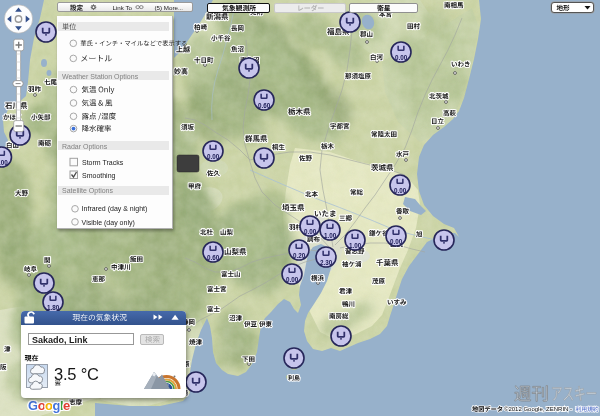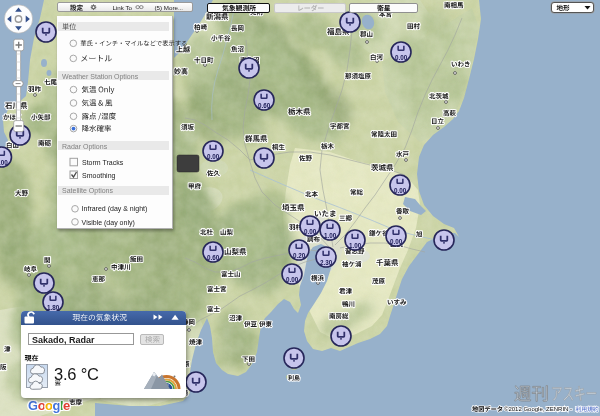--- a/index.html
+++ b/index.html
@@ -417,24 +417,24 @@
 <div class="tab" style="left:274px;width:72px;background:#ececec;border:1px solid #c9c9c9"></div>
 <div class="tab" style="left:349px;width:69px;border:1px solid #909090"></div>
 <div style="position:absolute;left:551px;top:2px;width:43px;height:11px;background:#fff;border:1.5px solid #555;border-radius:3px;box-shadow:0 0 0 0.5px #999"></div>
 <div class="panel" style="left:57px;top:16px;width:116px;height:213px"></div>
 <div class="phead" style="left:58px;top:21.5px"></div>
 <div class="phead" style="left:58px;top:71px"></div>
 <div class="phead" style="left:58px;top:141px"></div>
 <div class="phead" style="left:58px;top:185.6px"></div>
 <div class="wpanel" style="left:21px;top:311px;width:165px;height:87px"></div>
 <div class="whead" style="left:21px;top:311px;width:165px;height:13.5px"></div>
-<div style="z-index:12;position:absolute;left:27.9px;top:332.9px;width:105.8px;height:11.8px;background:#fff;border:1px solid #989898;font:bold 9px 'Liberation Sans',sans-serif;color:#1a1a1a;line-height:12px;padding-left:3px">Sakado, Radar</div>
+<div style="z-index:12;position:absolute;left:27.9px;top:332.9px;width:105.8px;height:11.8px;background:#fff;border:1px solid #989898;font:bold 9px 'Liberation Sans',sans-serif;color:#1a1a1a;line-height:12px;padding-left:3px">Sakado, Link</div>
 <div style="z-index:12;position:absolute;left:140.4px;top:333.5px;width:24.1px;height:11.3px;background:#e3e3e3;border:1px solid #b9b9b9;border-radius:2px"></div>
 <div style="z-index:12;position:absolute;left:26px;top:364px;width:22px;height:24px;background:linear-gradient(#c8d9ef,#e4ecf6);border:1px solid #98a0ac"></div>
-<div style="z-index:12;position:absolute;left:54px;top:364px;font:500 16.5px/14px 'Liberation Sans',sans-serif;color:#161616;letter-spacing:-0.2px;padding-top:3px">3.6 °C</div>
+<div style="z-index:12;position:absolute;left:54px;top:364px;font:500 16.5px/14px 'Liberation Sans',sans-serif;color:#161616;letter-spacing:-0.2px;padding-top:3px">3.5 °C</div>
 <div class="glogo"><span style="color:#4273db">G</span><span style="color:#e23e31">o</span><span style="color:#f5b400">o</span><span style="color:#4273db">g</span><span style="color:#3bA03b">l</span><span style="color:#e23e31">e</span></div>
 <svg class="ov" width="600" height="416" viewBox="0 0 600 416">
 <path transform="translate(70 10.1)" d="M0.5 -5.4V-4.8H2.5V-5.4ZM0.5 -2.7V-2.1H2.6V-2.7ZM0.2 -4.5V-3.9H2.8V-4.5ZM0.5 -1.8V0.5H1.2V0.2H2.5V-0.1C2.7 0.1 2.9 0.4 3 0.6C3.5 0.4 4 0.2 4.5 -0.1C4.9 0.2 5.4 0.4 5.9 0.6C6.1 0.4 6.3 0.1 6.5 -0.1C5.9 -0.2 5.5 -0.4 5.1 -0.7C5.6 -1.2 5.9 -1.8 6.1 -2.6L5.6 -2.8L5.5 -2.8H3.1C3.8 -3.2 3.9 -4 3.9 -4.6V-4.7H4.7V-3.9C4.7 -3.3 4.8 -3.1 5.4 -3.1C5.5 -3.1 5.6 -3.1 5.8 -3.1C6.2 -3.1 6.4 -3.3 6.4 -4.1C6.2 -4.2 5.9 -4.3 5.8 -4.4C5.8 -3.8 5.8 -3.7 5.7 -3.7C5.6 -3.7 5.5 -3.7 5.5 -3.7C5.4 -3.7 5.4 -3.8 5.4 -3.9V-5.4H3.2V-4.6C3.2 -4.2 3.1 -3.7 2.6 -3.3V-3.6H0.5V-3H2.6V-3.2C2.7 -3.1 3 -2.9 3.1 -2.8H2.9V-2.1H5.1C4.9 -1.7 4.7 -1.4 4.5 -1.2C4.2 -1.4 4 -1.7 3.8 -2.1L3.1 -1.8C3.3 -1.4 3.6 -1 3.9 -0.7C3.5 -0.4 3 -0.2 2.5 -0.1V-1.8ZM1.2 -1.1H1.9V-0.4H1.2Z M7.9 -2.5C7.8 -1.4 7.5 -0.4 6.7 0.1C6.9 0.2 7.3 0.5 7.4 0.6C7.8 0.3 8.1 -0.1 8.3 -0.6C8.9 0.3 9.8 0.5 11 0.5H12.7C12.7 0.3 12.8 -0.1 13 -0.3C12.5 -0.3 11.4 -0.3 11.1 -0.3C10.8 -0.3 10.5 -0.3 10.3 -0.3V-1.3H12.1V-2H10.3V-2.9H11.7V-3.6H8.1V-2.9H9.5V-0.5C9.1 -0.7 8.8 -1 8.6 -1.6C8.6 -1.8 8.7 -2.1 8.7 -2.4ZM7.1 -4.9V-3.3H7.8V-4.2H11.9V-3.3H12.7V-4.9H10.3V-5.6H9.5V-4.9Z" fill="#111"></path>
 <g transform="translate(93.5 7.2) scale(0.85)" fill="#666">
         <circle r="2.6"></circle>
         <g stroke="#666" stroke-width="1.1">
           <path d="M0,-3.4 V3.4 M-3.4,0 H3.4 M-2.4,-2.4 L2.4,2.4 M-2.4,2.4 L2.4,-2.4"></path>
         </g>
         <circle r="1.1" fill="#fff"></circle>
       </g>

